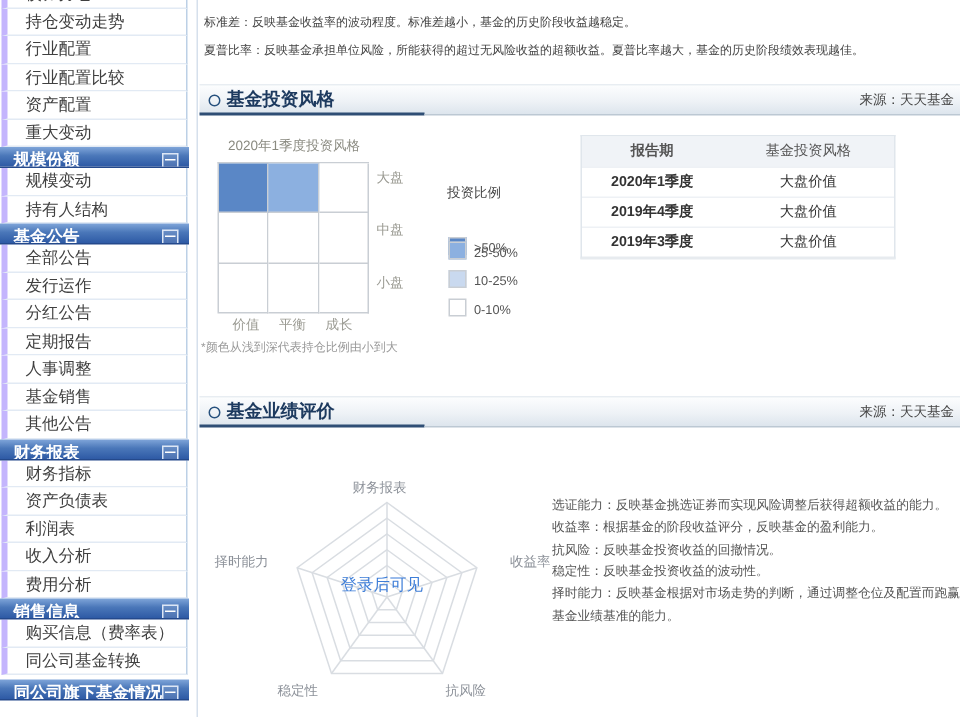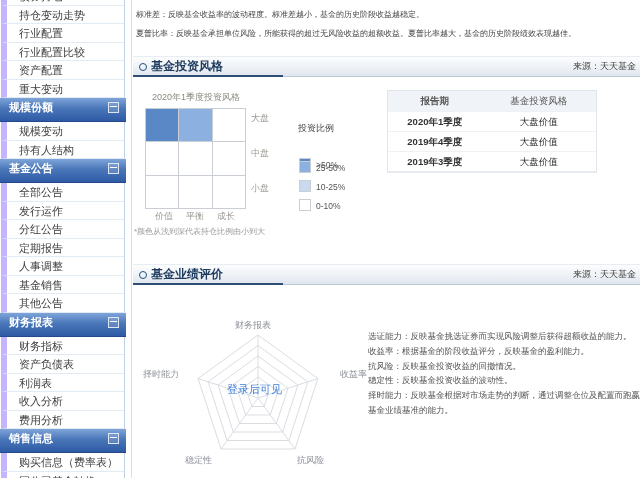--- a/index.html
+++ b/index.html
@@ -1,24 +1,24 @@
 <!DOCTYPE html>
 <html><head>
 <meta charset="utf-8">
 <style>
   html,body{margin:0;padding:0;background:#fff;}
   #app{position:relative;width:640px;height:478px;overflow:hidden;background:#fff;
        font-family:"Liberation Sans","DejaVu Sans",sans-serif;color:#333;}
   
   #sidebar{position:absolute;left:0;top:-13px;width:126px;}
   .side-item{box-sizing:border-box;height:18.5px;line-height:18px;margin:0 1px;
-             background:#fff;border-left:6px solid #c4b5fd;border-right:1px solid #bcd0e6;
+             background:#fff;border-left:4px solid #c4b5fd;border-right:1px solid #bcd0e6;
              border-bottom:1px solid #e2eaf4;padding-left:12px;font-size:11px;color:#404040;
              white-space:nowrap;overflow:hidden;cursor:pointer;}
-  .side-header{box-sizing:border-box;position:relative;height:24px;line-height:18.5px;
+  .side-header{box-sizing:border-box;position:relative;height:14px;line-height:18.5px;
              background:linear-gradient(180deg,#7fa5d9 0%,#4a77b9 45%,#2e5aa5 100%);
              color:#fff;font-size:11px;font-weight:bold;padding-left:9px;cursor:pointer;
              border-bottom:1px solid #24498c;white-space:nowrap;overflow:hidden;}
   .collapse-box{position:absolute;right:7px;top:4px;width:9px;height:9px;border:1px solid #dce6f5;
              background:rgba(255,255,255,.15);}
   .collapse-box::after{content:"";position:absolute;left:1px;right:1px;top:3px;height:1px;background:#fff;}
   #side-divider{position:absolute;left:131px;top:0;width:1px;height:478px;background:#d6e0ec;}
   #bottom-clip-header{margin-top:3px;}
   
   #content{position:absolute;left:133px;top:0;width:507px;height:478px;}

